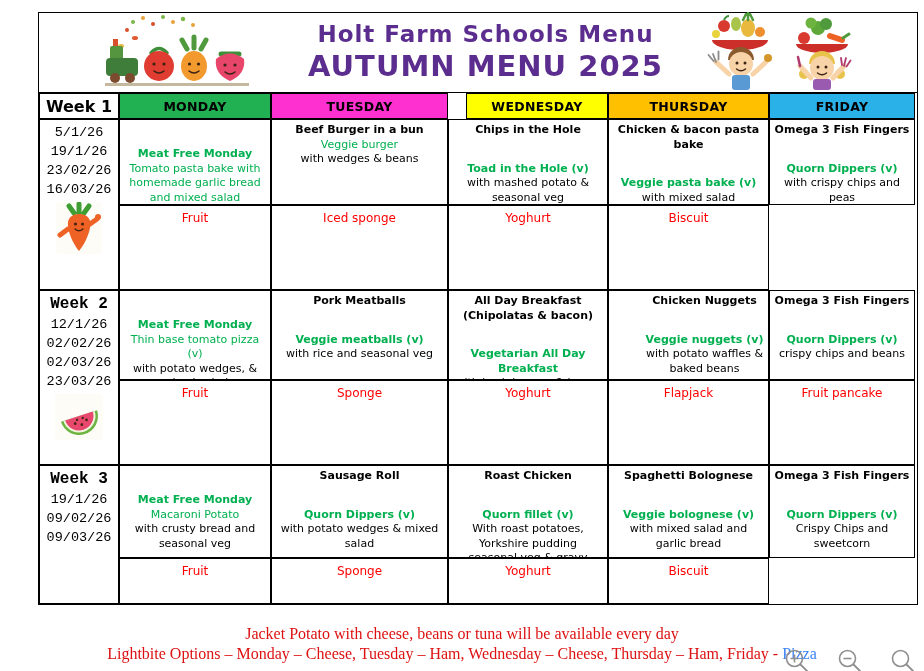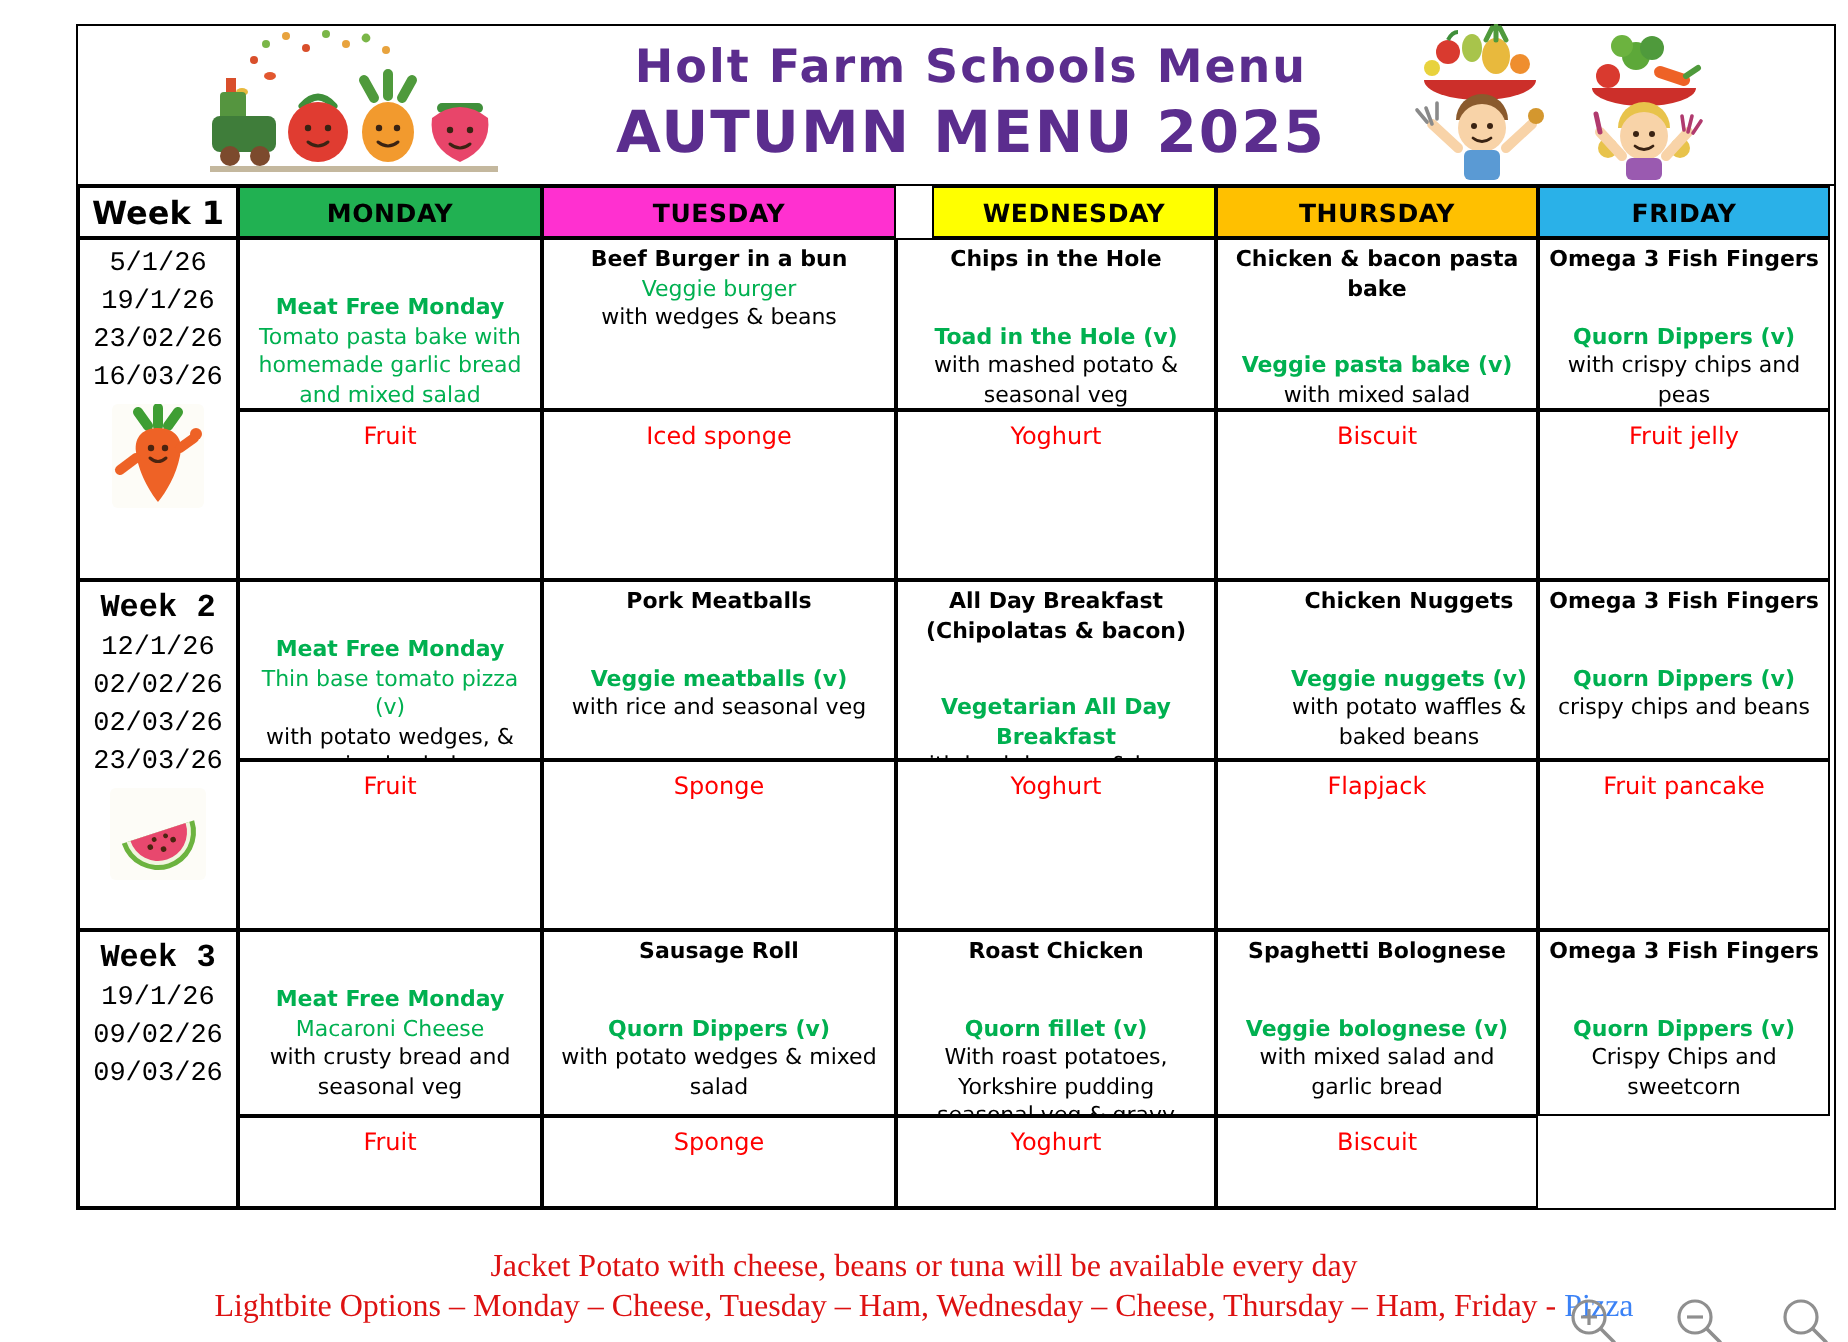--- a/index.html
+++ b/index.html
@@ -189,21 +189,20 @@
         <div class="ln ln-bold">Chicken &amp; bacon pasta bake</div>
         <div class="ln ln-greenbold">Veggie pasta bake (v)</div>
         <div class="ln">with mixed salad</div>
       </div>
       <div class="cell dessert-cell" style="grid-area: 3 / 5;">Biscuit</div>
       <div class="cell meal-cell" style="grid-area: 2 / 6;">
         <div class="ln ln-bold">Omega 3 Fish Fingers</div>
         <div class="ln ln-greenbold">Quorn Dippers (v)</div>
         <div class="ln">with crispy chips and peas</div>
       </div>
-      <div class="cell dessert-cell" style="grid-area: 3 / 6;">Fruit jelly</div>
       <div class="cell week-info" style="grid-area: 4 / 1 / span 2;">
         <div class="w-label">Week 2</div>
         <div class="w-date">12/1/26</div>
         <div class="w-date">02/02/26</div>
         <div class="w-date">02/03/26</div>
         <div class="w-date">23/03/26</div>
         <div class="w-icon">
   <svg width="48" height="46" viewBox="0 0 48 46" xmlns="http://www.w3.org/2000/svg">
     <rect x="0" y="0" width="48" height="46" rx="3" fill="#fdfcf7"></rect>
     <g transform="rotate(-18 24 22)">
@@ -250,21 +249,21 @@
       </div>
       <div class="cell dessert-cell" style="grid-area: 5 / 6;">Fruit pancake</div>
       <div class="cell week-info" style="grid-area: 6 / 1 / span 2;">
         <div class="w-label">Week 3</div>
         <div class="w-date">19/1/26</div>
         <div class="w-date">09/02/26</div>
         <div class="w-date">09/03/26</div>
       </div>
       <div class="cell meal-cell" style="grid-area: 6 / 2;">
         <div class="ln ln-greenbold">Meat Free Monday</div>
-        <div class="ln ln-green">Macaroni Cheese</div>
+        <div class="ln ln-green">Macaroni Potato</div>
         <div class="ln">with crusty bread and seasonal veg</div>
       </div>
       <div class="cell dessert-cell" style="grid-area: 7 / 2;">Fruit</div>
       <div class="cell meal-cell" style="grid-area: 6 / 3;">
         <div class="ln ln-bold">Sausage Roll</div>
         <div class="ln ln-greenbold">Quorn Dippers (v)</div>
         <div class="ln">with potato wedges &amp; mixed salad</div>
       </div>
       <div class="cell dessert-cell" style="grid-area: 7 / 3;">Sponge</div>
       <div class="cell meal-cell" style="grid-area: 6 / 4;">

